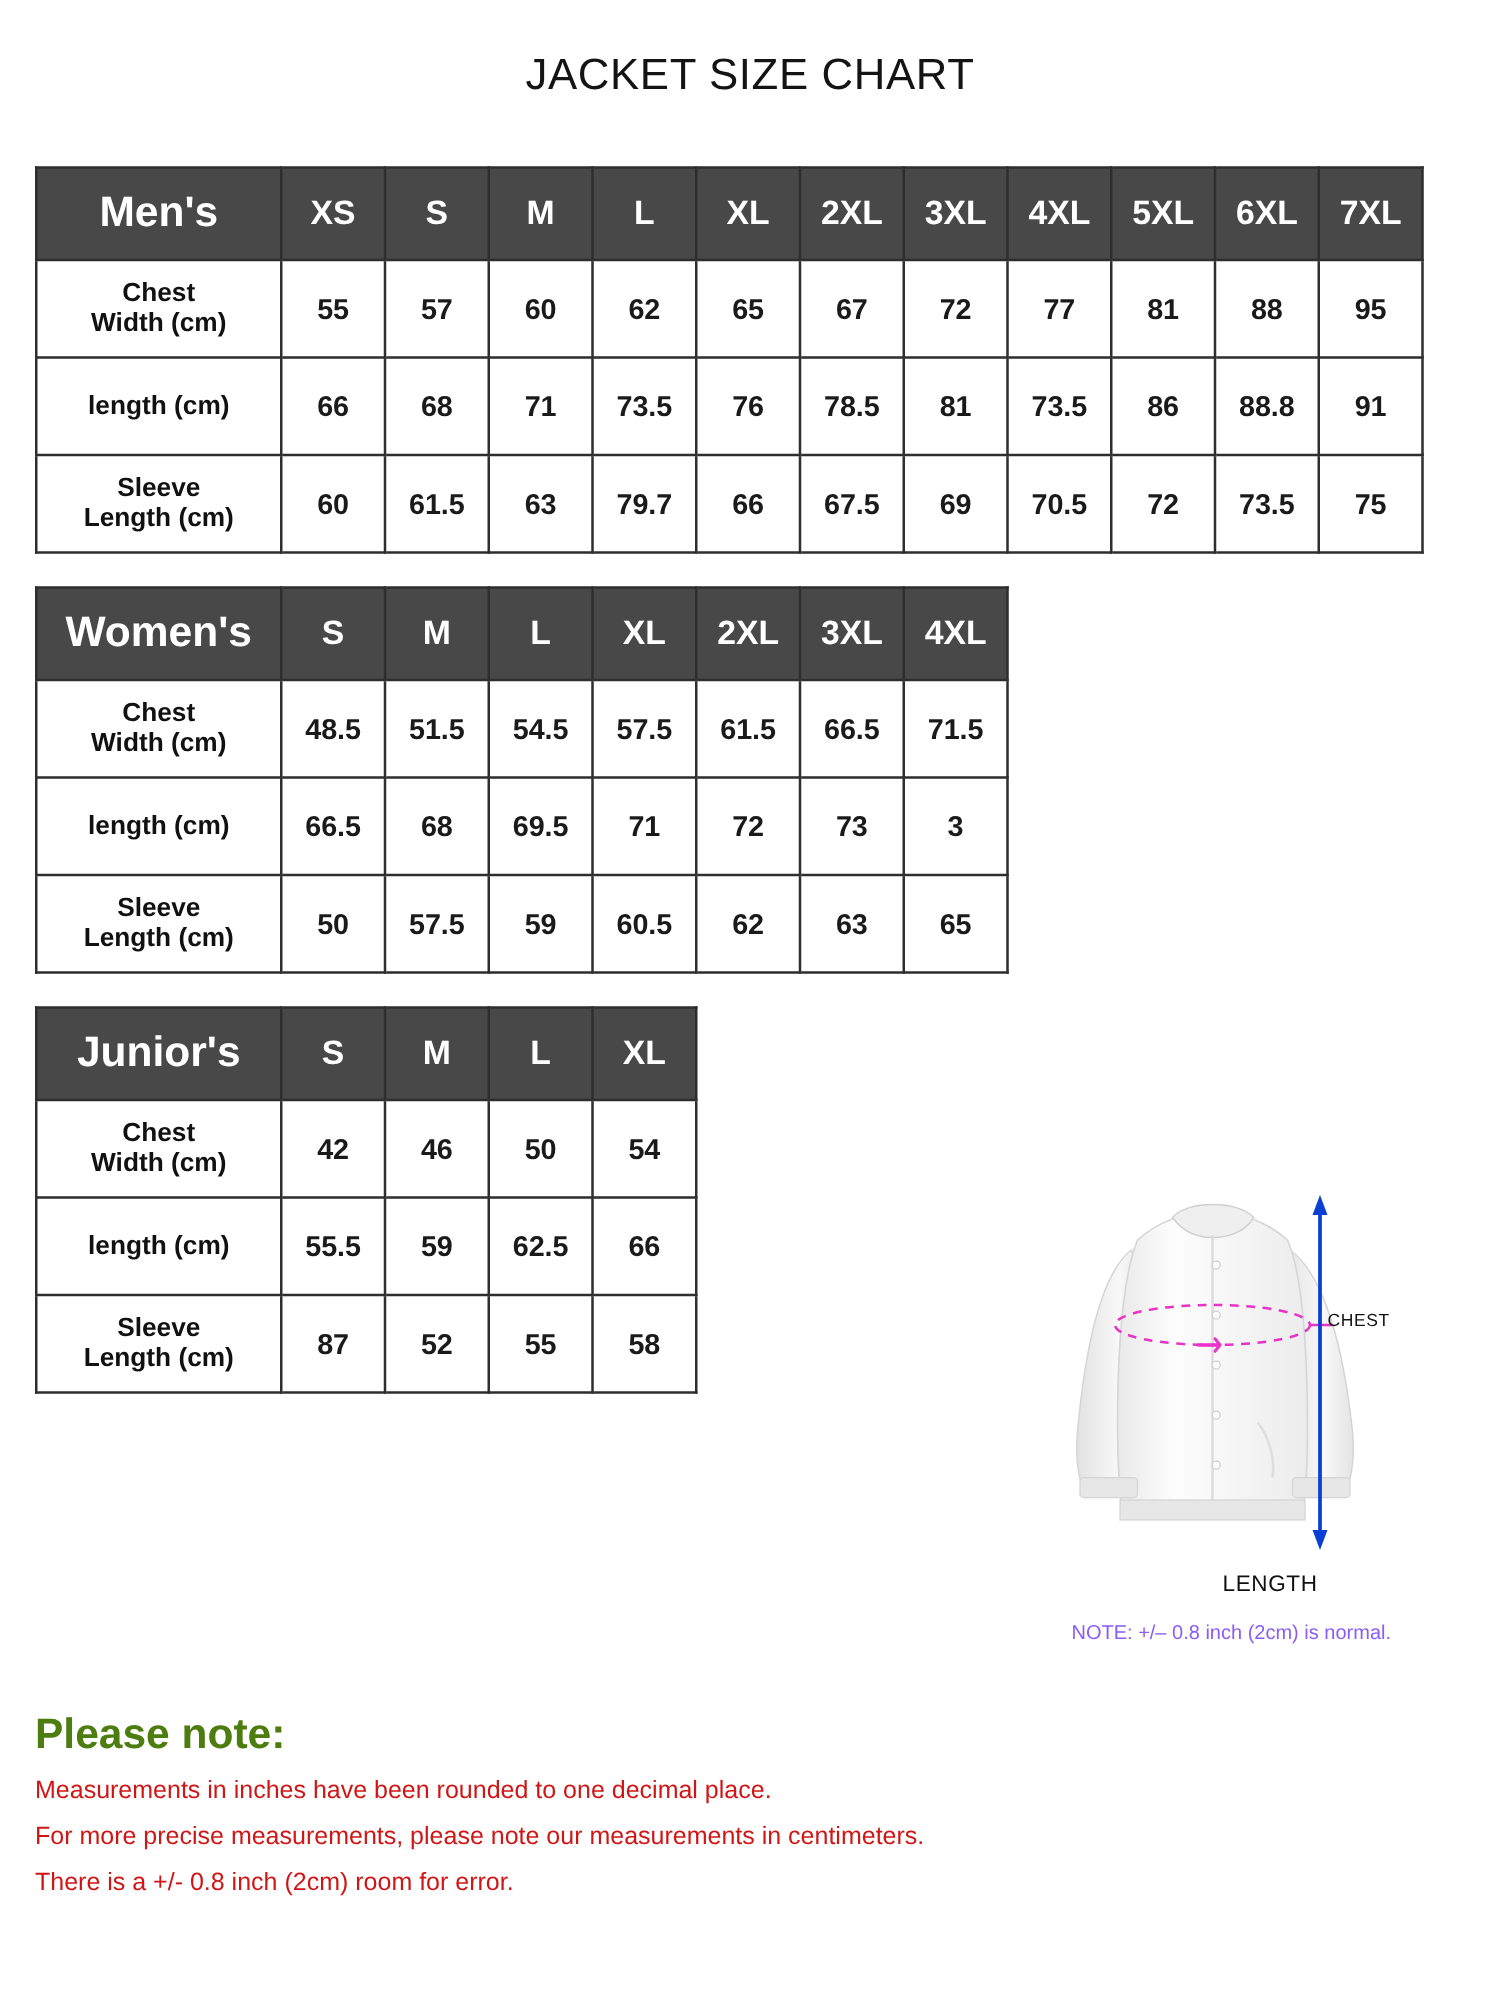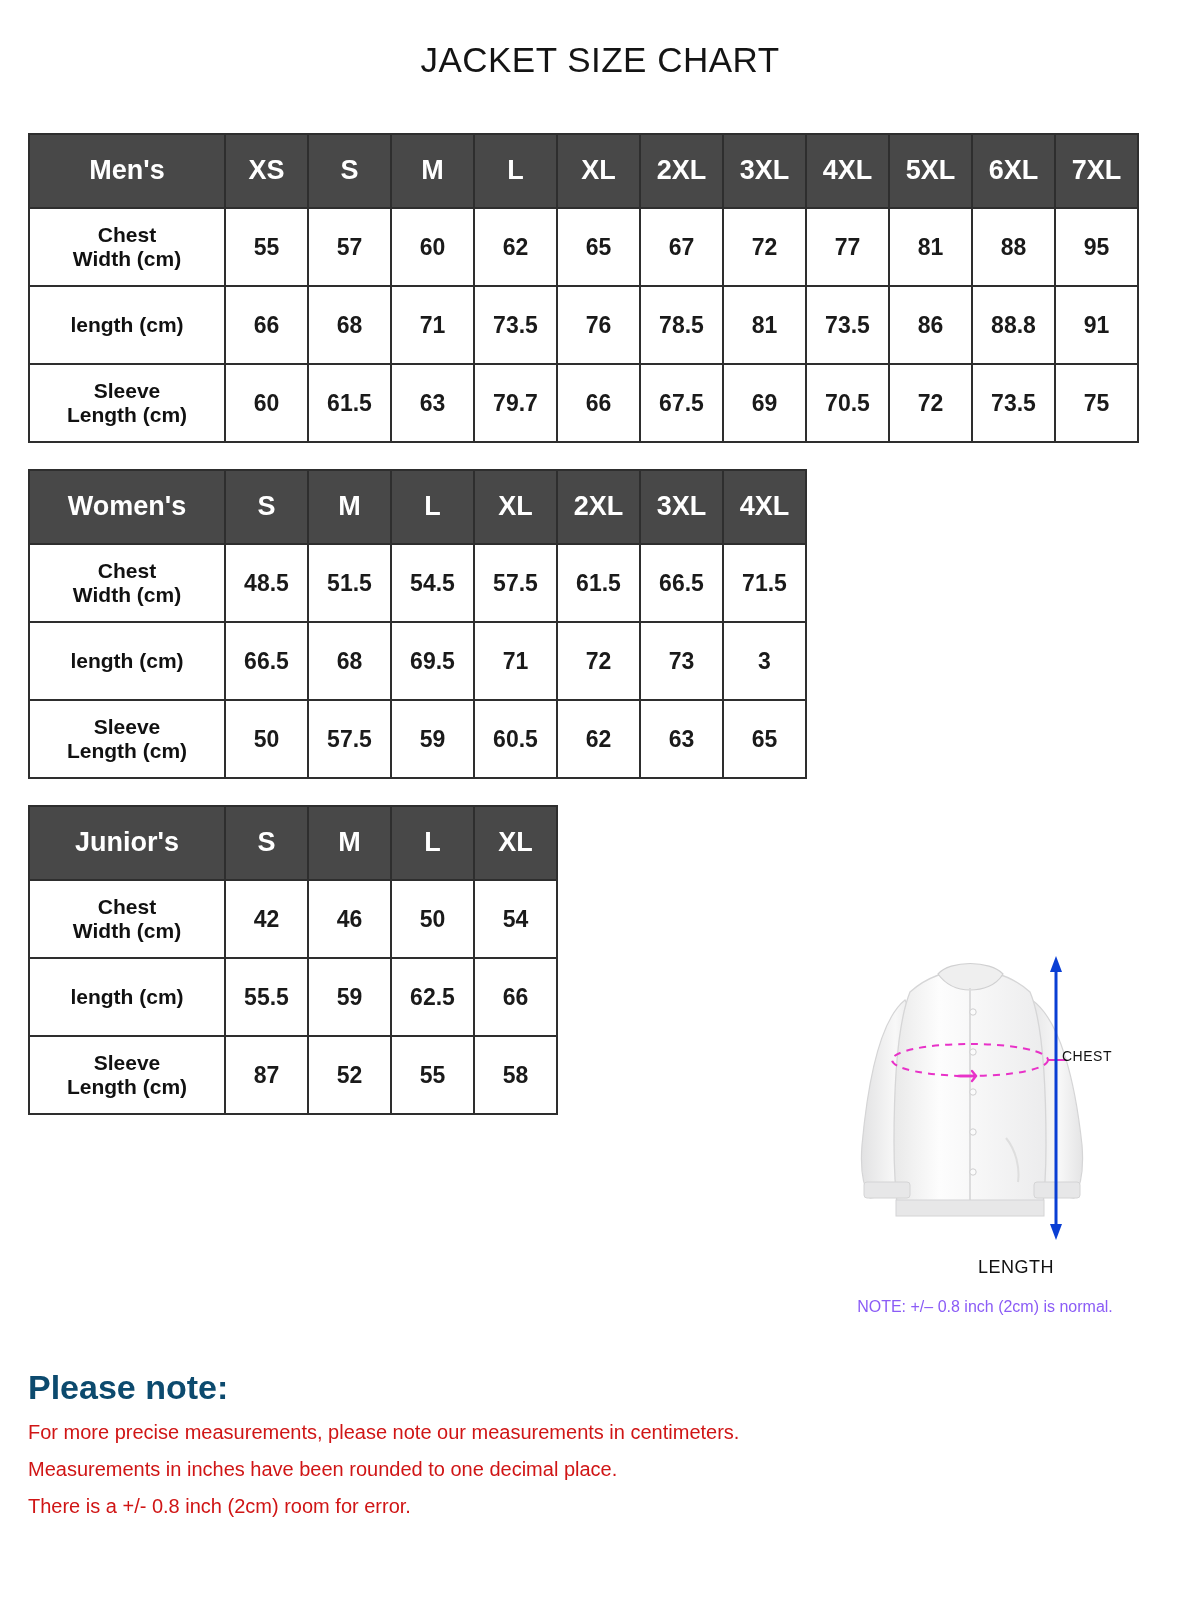--- a/index.html
+++ b/index.html
@@ -55,21 +55,21 @@
   }
 
   table.size-table thead th {
     background: #484848;
     color: #ffffff;
     height: 72px;
     font-size: 27px;
   }
 
   table.size-table thead th.head-label {
-    font-size: 27px;
+    font-size: 34px;
   }
 
   table.size-table td.row-label,
   table.size-table th.row-label {
     font-size: 21px;
     font-weight: bold;
     background: #ffffff;
     color: #111111;
   }
 
@@ -127,21 +127,21 @@
   .please-note {
     position: absolute;
     left: 28px;
     top: 1368px;
     width: 1000px;
   }
   .please-note h2 {
     margin: 0 0 14px 0;
     font-size: 34px;
     font-weight: bold;
-    color: #0c4a6e;
+    color: #4d7c0f;
   }
   .please-note p {
     margin: 0 0 14px 0;
     font-size: 20px;
     color: #d01515;
   }
 </style>
 </head>
 <body>
 
@@ -403,16 +403,16 @@
       <polygon points="246,310 240,294 252,294" fill="#0a3fd4"></polygon>
     </svg>
     <div class="lbl-chest">CHEST</div>
     <div class="lbl-length">LENGTH</div>
   </div>
   <div class="note-line">NOTE:  +/– 0.8 inch (2cm) is normal.</div>
 </div>
 
 <div class="please-note">
   <h2>Please note:</h2>
+  <p>Measurements in inches have been rounded to one decimal place.</p>
   <p>For more precise measurements, please note our measurements in centimeters.</p>
-  <p>Measurements in inches have been rounded to one decimal place.</p>
   <p>There is a +/- 0.8 inch (2cm) room for error.</p>
 </div>
 
 </body></html>

